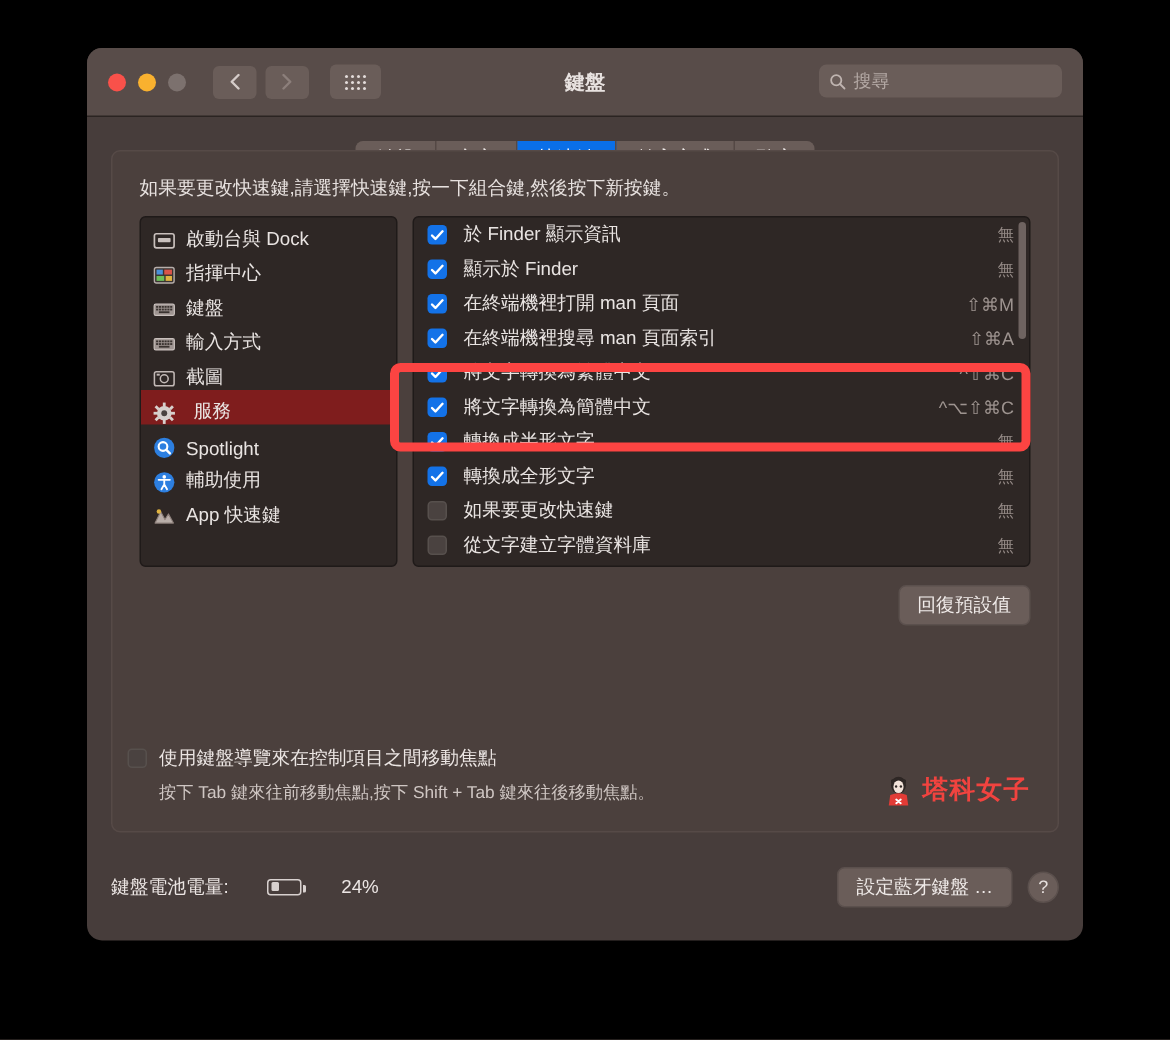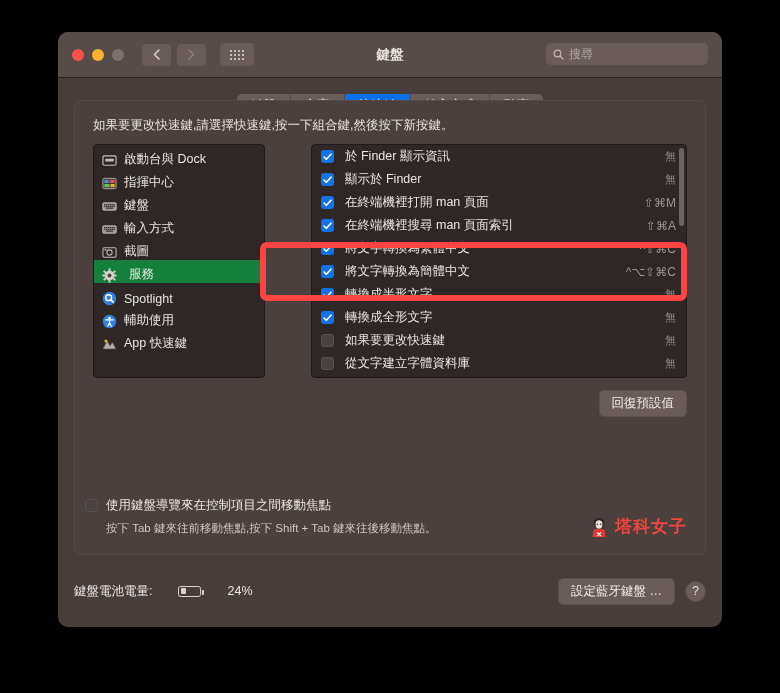--- a/index.html
+++ b/index.html
@@ -163,32 +163,31 @@
   .side-item {
     display: flex;
     align-items: flex-end;
     gap: 7px;
     height: 23px;
     padding: 0 8px;
     font-size: 12.5px;
     color: #E9E4E2;
     white-space: nowrap;
   }
-  .side-item.sel { background: #15803d; gap: 12px; }
+  .side-item.sel { background: #7f1d1d; gap: 12px; }
 
   .sideicon { width: 15px; height: 15px; flex: 0 0 15px; display: block; }
 
   .mainlist {
     flex: 1;
     background: #2E2725;
     border: 1px solid #1f1a19;
     border-radius: 4px;
     position: relative;
     overflow: hidden;
-    margin-left: 36px;
   }
   .srow {
     display: flex;
     align-items: center;
     height: 23px;
     padding: 0 10px 0 9px;
     font-size: 12.5px;
     color: #E9E4E2;
     white-space: nowrap;
   }

